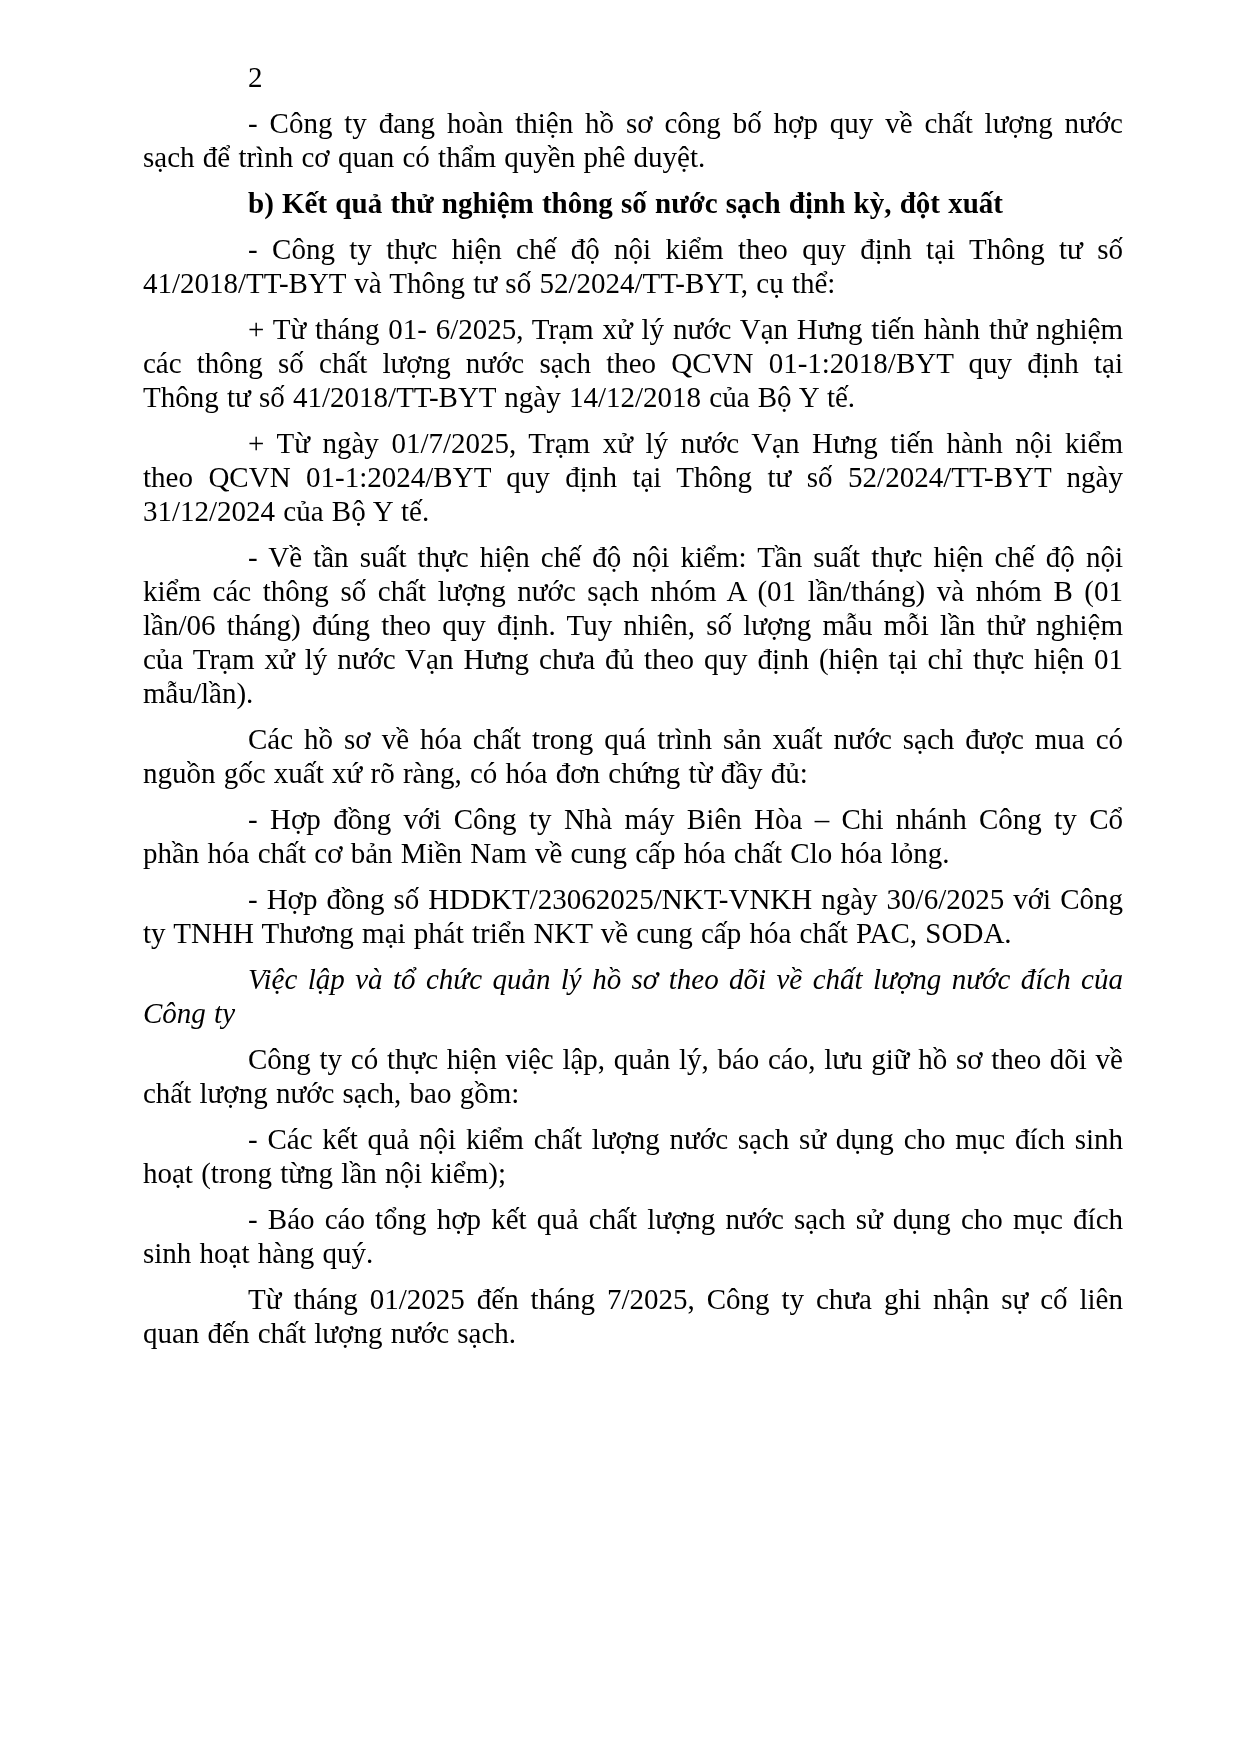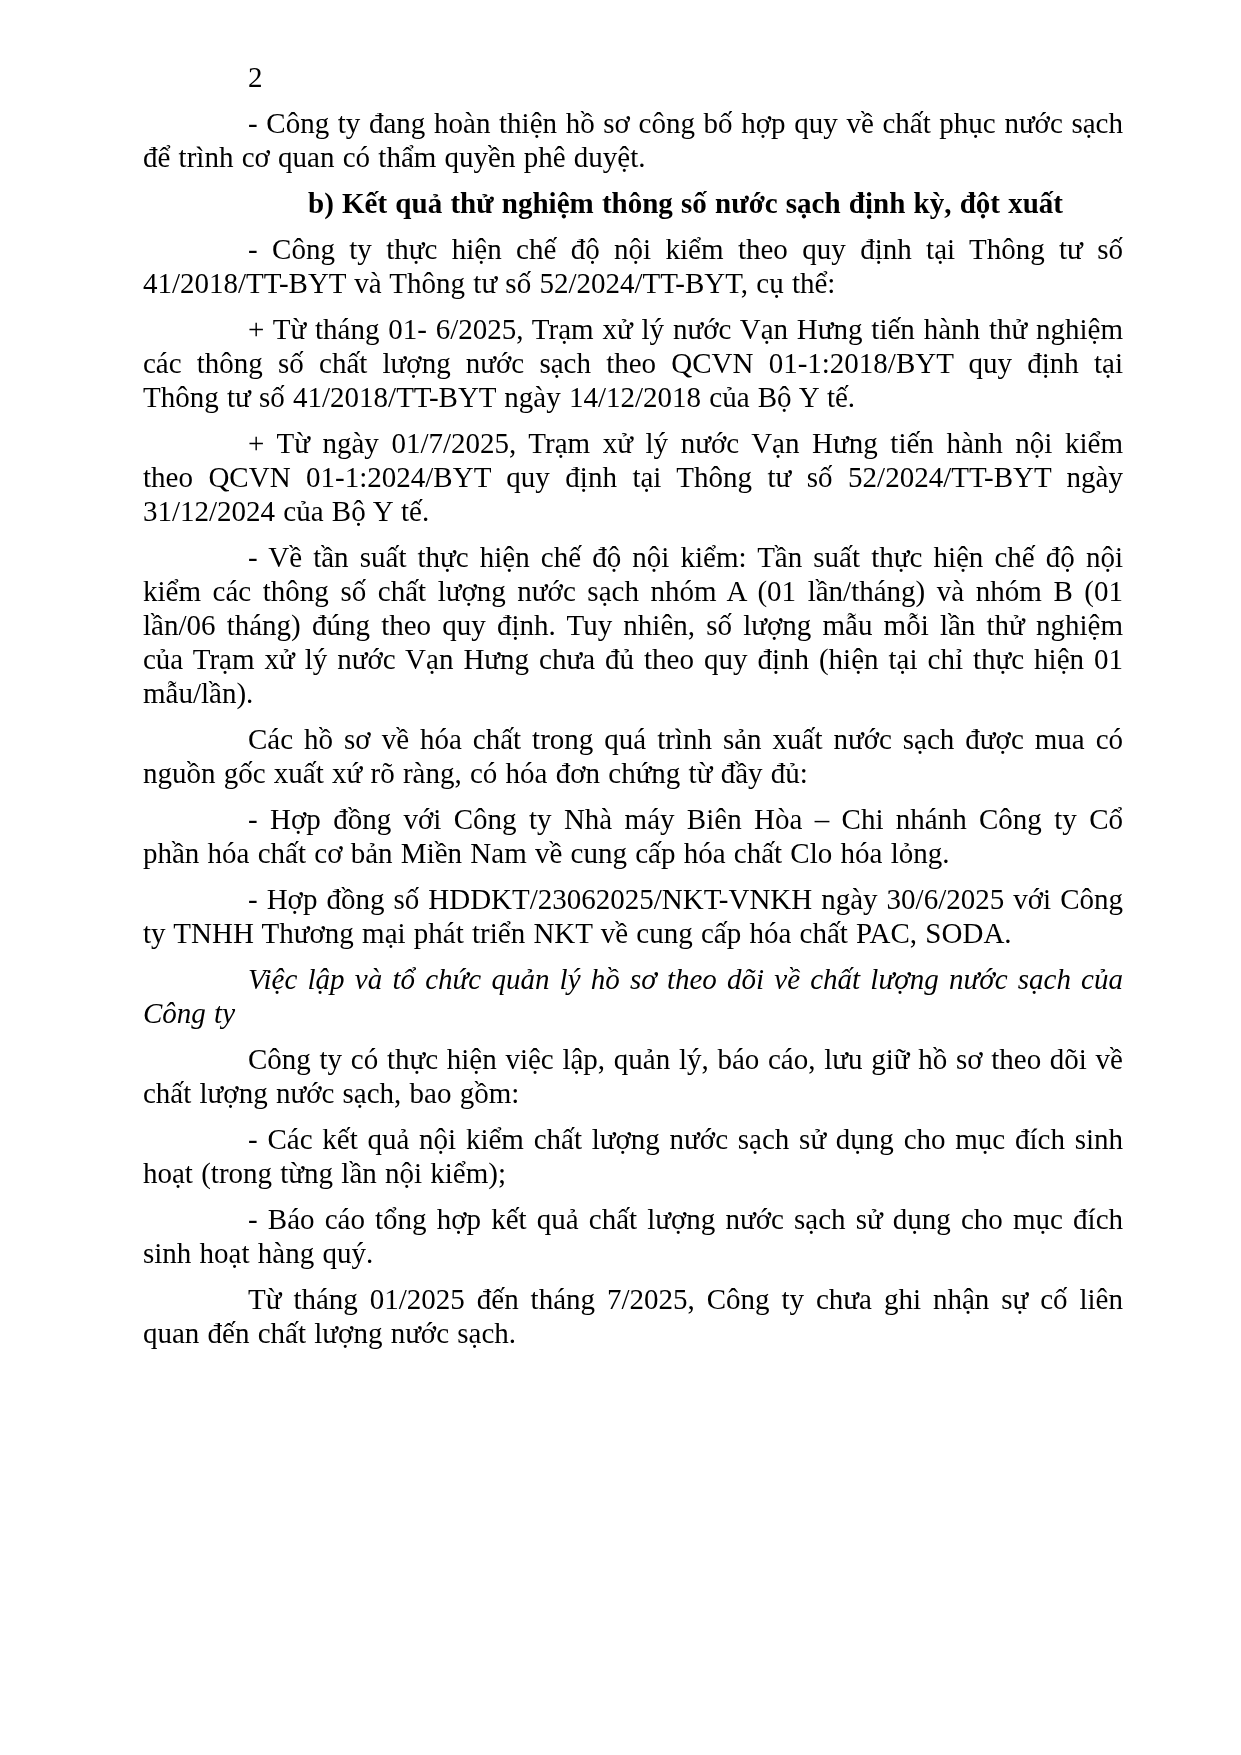--- a/index.html
+++ b/index.html
@@ -26,55 +26,55 @@
     text-indent: 0;
   }
   p.doc-para {
     margin: 0 0 12px 0;
     text-align: justify;
     text-indent: 105px;
     word-spacing: 1px;
   }
   p.doc-para.heading {
     font-weight: bold;
-    text-align: center;
+    text-align: left;
   }
   p.doc-para.italic {
     font-style: italic;
   }
 </style>
 </head>
 <body>
 
 <div class="page">
 
   <p class="doc-para page-number">2</p>
 
-  <p class="doc-para">- Công ty đang hoàn thiện hồ sơ công bố hợp quy về chất phục nước sạch để trình cơ quan có thẩm quyền phê duyệt.</p>
+  <p class="doc-para">- Công ty đang hoàn thiện hồ sơ công bố hợp quy về chất lượng nước sạch để trình cơ quan có thẩm quyền phê duyệt.</p>
 
   <p class="doc-para heading">b) Kết quả thử nghiệm thông số nước sạch định kỳ, đột xuất</p>
 
   <p class="doc-para">- Công ty thực hiện chế độ nội kiểm theo quy định tại Thông tư số 41/2018/TT-BYT và Thông tư số 52/2024/TT-BYT, cụ thể:</p>
 
   <p class="doc-para">+ Từ tháng 01- 6/2025, Trạm xử lý nước Vạn Hưng tiến hành thử nghiệm các thông số chất lượng nước sạch theo QCVN 01-1:2018/BYT quy định tại Thông tư số 41/2018/TT-BYT ngày 14/12/2018 của Bộ Y tế.</p>
 
   <p class="doc-para">+ Từ ngày 01/7/2025, Trạm xử lý nước Vạn Hưng tiến hành nội kiểm theo QCVN 01-1:2024/BYT quy định tại Thông tư số 52/2024/TT-BYT ngày 31/12/2024 của Bộ Y tế.</p>
 
   <p class="doc-para">- Về tần suất thực hiện chế độ nội kiểm: Tần suất thực hiện chế độ nội kiểm các thông số chất lượng nước sạch nhóm A (01 lần/tháng) và nhóm B (01 lần/06 tháng) đúng theo quy định. Tuy nhiên, số lượng mẫu mỗi lần thử nghiệm của Trạm xử lý nước Vạn Hưng chưa đủ theo quy định (hiện tại chỉ thực hiện 01 mẫu/lần).</p>
 
 
 
   <p class="doc-para">Các hồ sơ về hóa chất trong quá trình sản xuất nước sạch được mua có nguồn gốc xuất xứ rõ ràng, có hóa đơn chứng từ đầy đủ:</p>
 
   <p class="doc-para">- Hợp đồng với Công ty Nhà máy Biên Hòa – Chi nhánh Công ty Cổ phần hóa chất cơ bản Miền Nam về cung cấp hóa chất Clo hóa lỏng.</p>
 
   <p class="doc-para">- Hợp đồng số HDDKT/23062025/NKT-VNKH ngày 30/6/2025 với Công ty TNHH Thương mại phát triển NKT về cung cấp hóa chất PAC, SODA.</p>
 
 
-  <p class="doc-para italic">Việc lập và tổ chức quản lý hồ sơ theo dõi về chất lượng nước sạch của Công ty</p>
+  <p class="doc-para italic">Việc lập và tổ chức quản lý hồ sơ theo dõi về chất lượng nước đích của Công ty</p>
 
   <p class="doc-para">Công ty có thực hiện việc lập, quản lý, báo cáo, lưu giữ hồ sơ theo dõi về chất lượng nước sạch, bao gồm:</p>
 
   <p class="doc-para">- Các kết quả nội kiểm chất lượng nước sạch sử dụng cho mục đích sinh hoạt (trong từng lần nội kiểm);</p>
 
   <p class="doc-para">- Báo cáo tổng hợp kết quả chất lượng nước sạch sử dụng cho mục đích sinh hoạt hàng quý.</p>
 
 
   <p class="doc-para">Từ tháng 01/2025 đến tháng 7/2025, Công ty chưa ghi nhận sự cố liên quan đến chất lượng nước sạch.</p>
 

